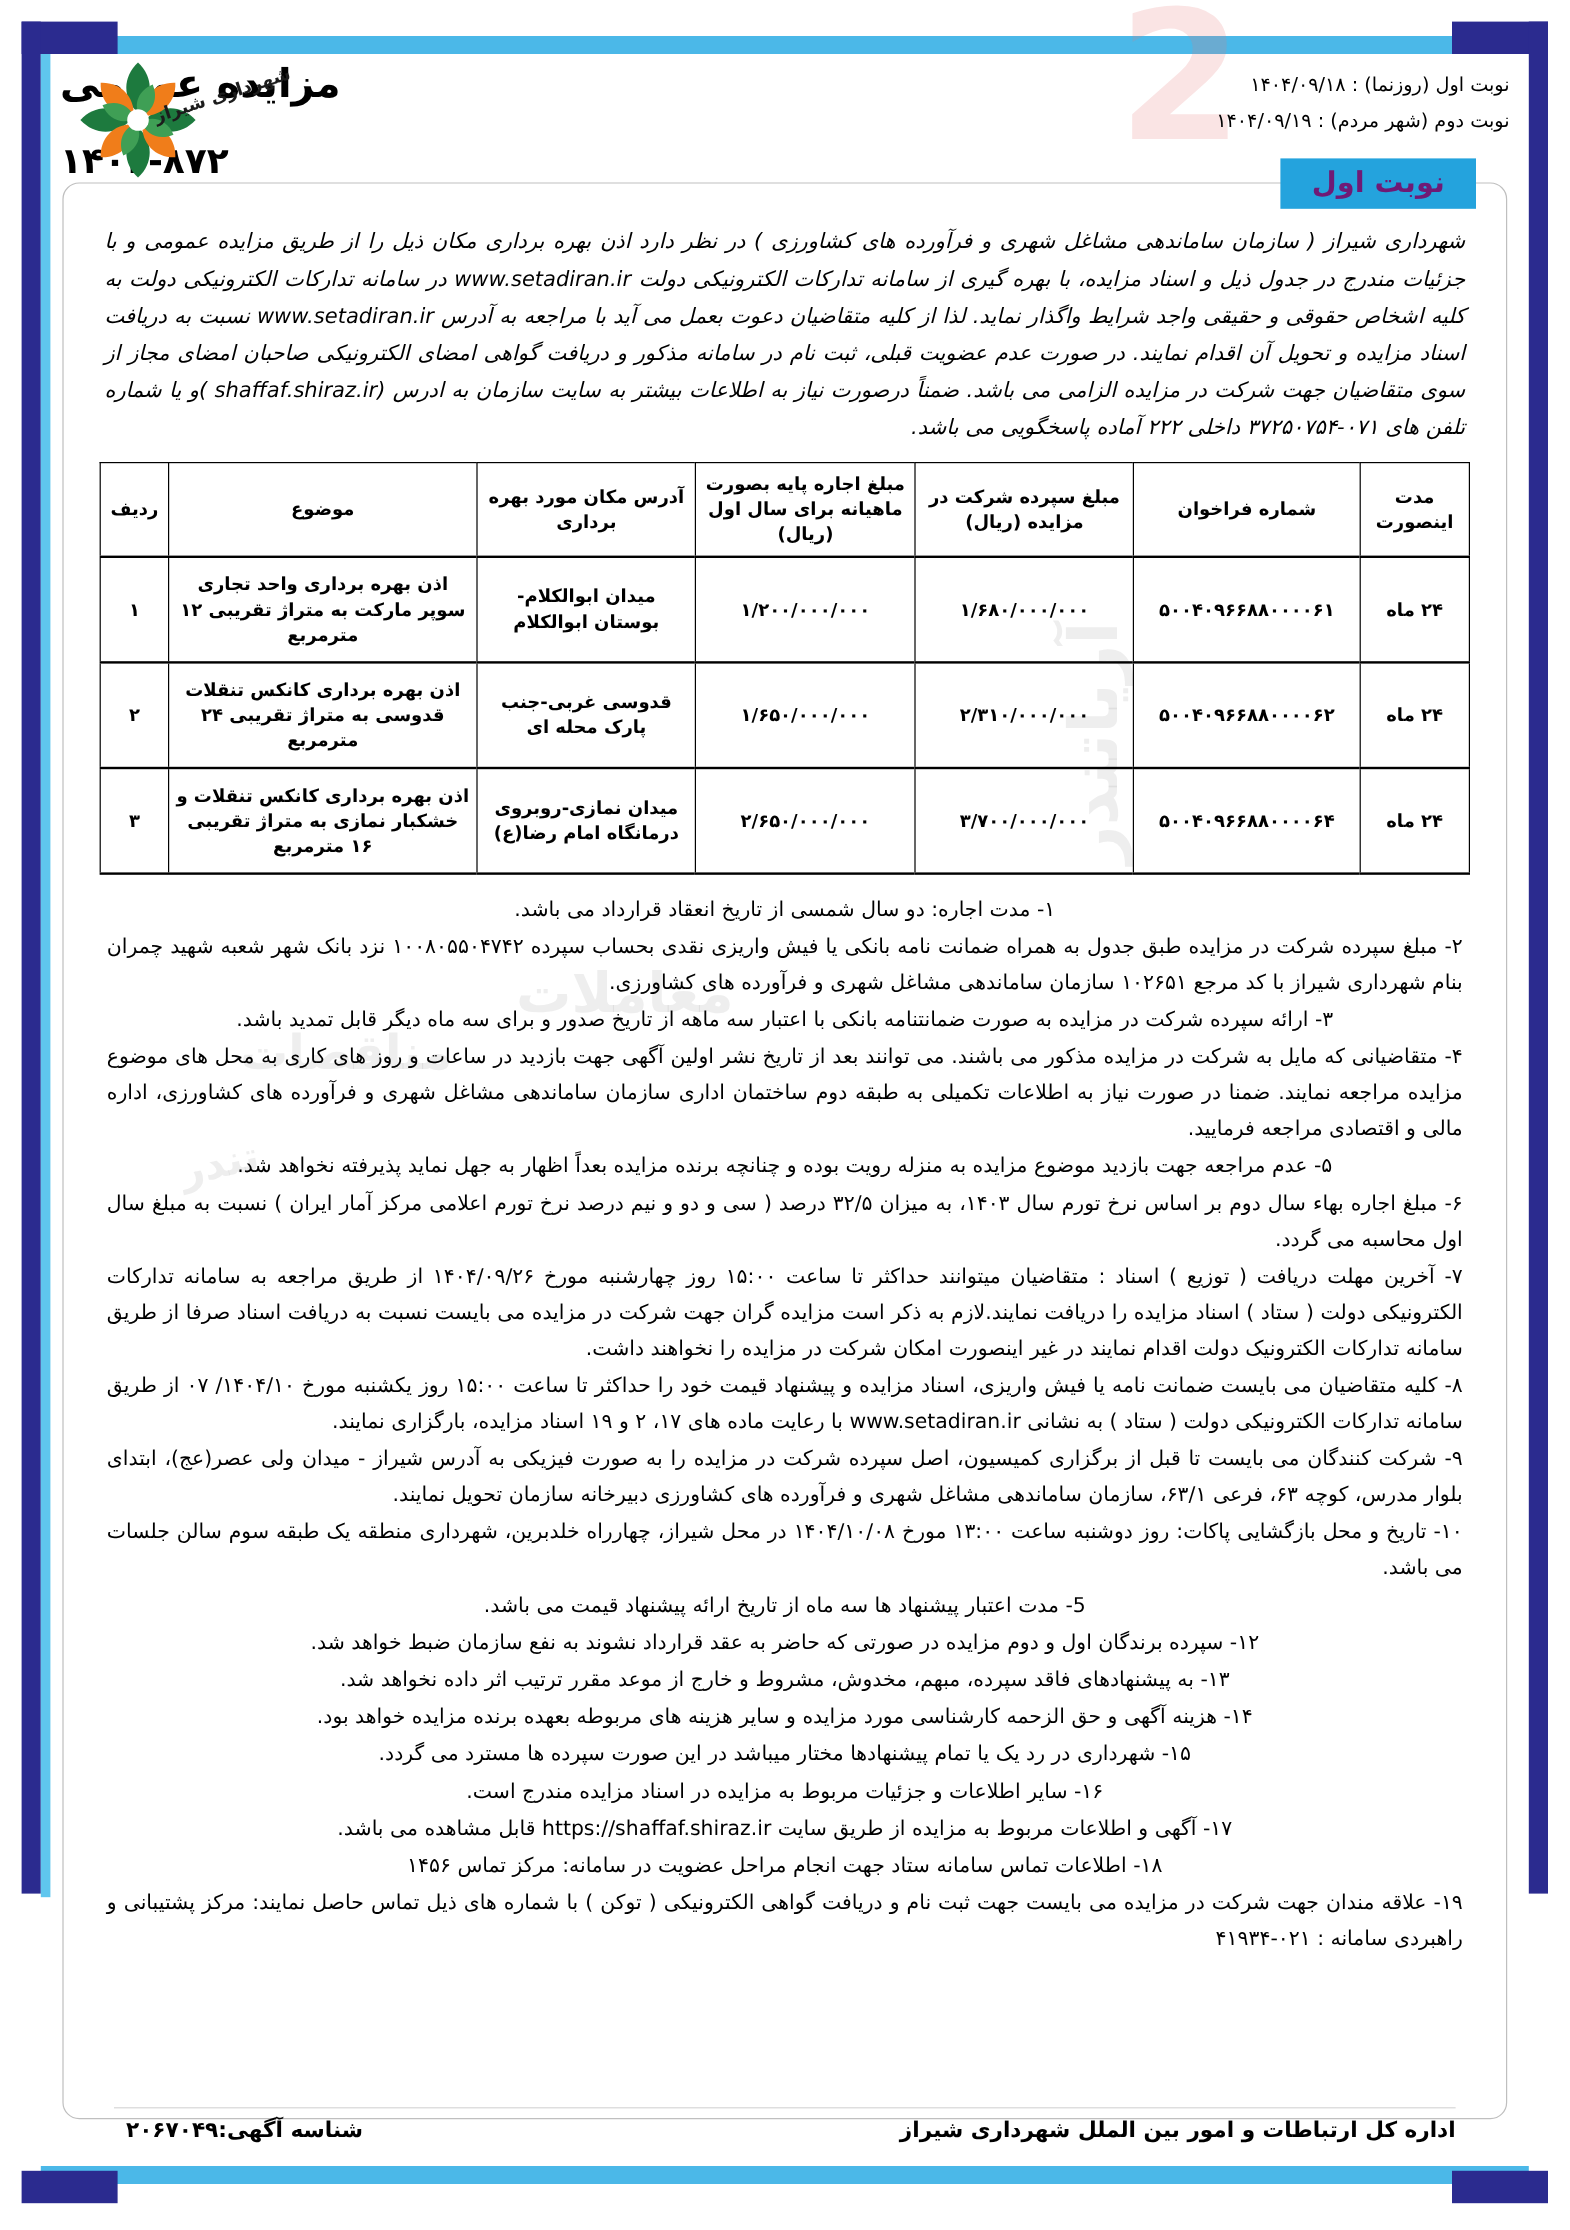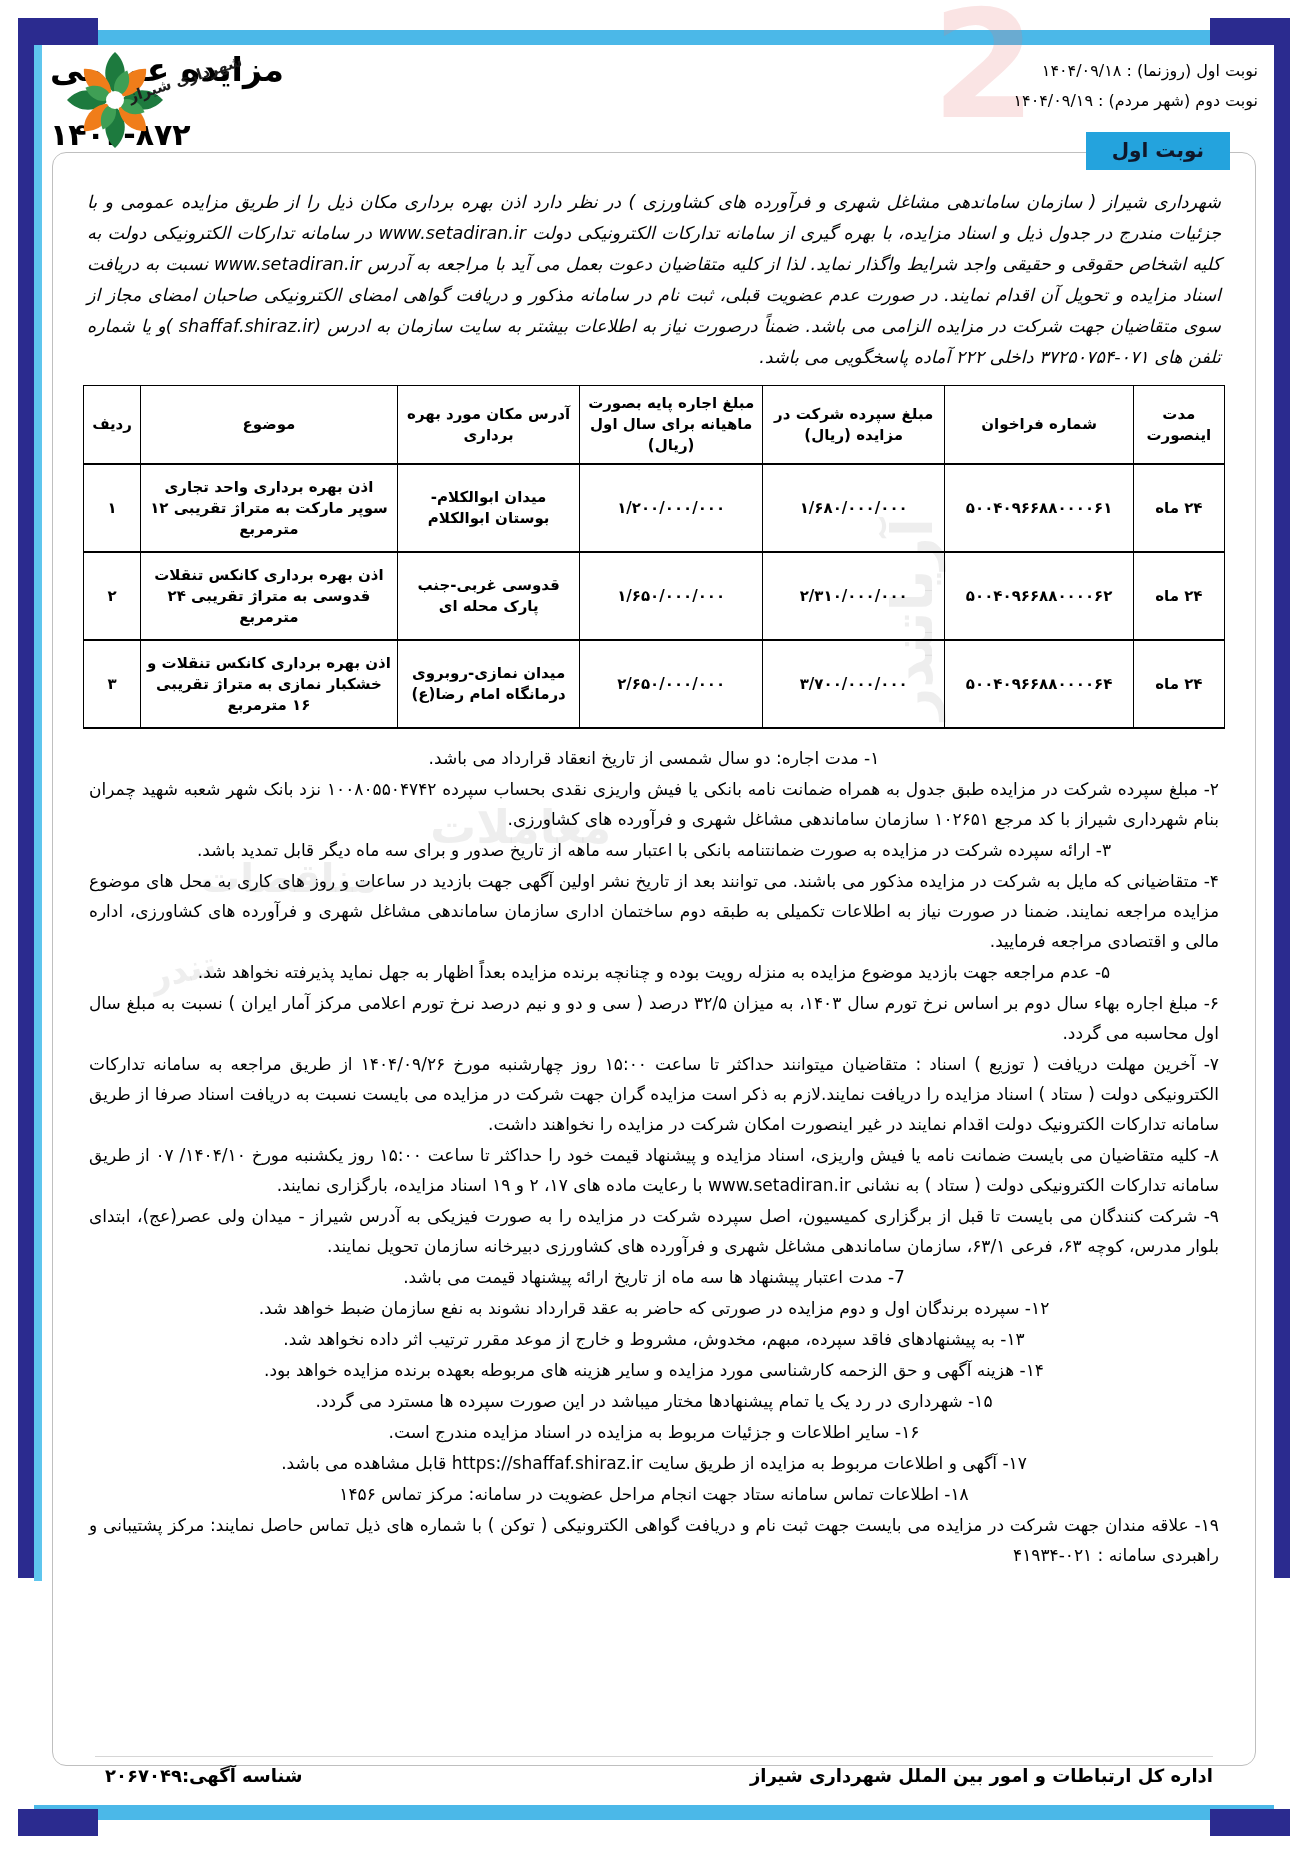--- a/index.html
+++ b/index.html
@@ -142,22 +142,22 @@
     transform: rotate(-18deg);
     white-space: nowrap;
   }
   .logo-mark { position: absolute; left: 0px; top: 4px; }
 
   
   .badge-noubat {
     position: absolute;
     right: 78px; top: 132px;
     background: #24a3dd;
-    color: #0f172a;
-    font-size: 20px;
+    color: #701a75;
+    font-size: 24px;
     font-weight: bold;
     padding: 6px 26px 8px 26px;
     z-index: 5;
   }
 
   
   .card {
     position: absolute;
     left: 52px; right: 52px; top: 152px;
     bottom: 92px;
@@ -360,21 +360,22 @@
   <div class="conditions">
     <div class="cond center-ish">۱- مدت اجاره: دو سال شمسی از تاریخ انعقاد قرارداد می باشد.</div>
     <div class="cond">۲- مبلغ سپرده شرکت در مزایده طبق جدول به همراه ضمانت نامه بانکی یا فیش واریزی نقدی بحساب سپرده ۱۰۰۸۰۵۵۰۴۷۴۲ نزد بانک شهر شعبه شهید چمران  بنام شهرداری شیراز با کد مرجع ۱۰۲۶۵۱ سازمان ساماندهی مشاغل شهری و فرآورده های کشاورزی.</div>
     <div class="cond center-ish">۳- ارائه سپرده شرکت در مزایده به صورت ضمانتنامه بانکی با اعتبار سه ماهه از تاریخ صدور و برای سه ماه دیگر قابل تمدید باشد.</div>
     <div class="cond">۴- متقاضیانی که مایل به شرکت در مزایده مذکور می باشند. می توانند بعد از تاریخ نشر اولین آگهی جهت بازدید در ساعات و روز های کاری به محل های موضوع مزایده مراجعه نمایند. ضمنا در صورت نیاز به اطلاعات تکمیلی به طبقه دوم ساختمان اداری سازمان ساماندهی مشاغل شهری و فرآورده های کشاورزی، اداره مالی و اقتصادی مراجعه فرمایید.</div>
     <div class="cond center-ish">۵- عدم مراجعه جهت بازدید موضوع مزایده به منزله رویت بوده و چنانچه برنده مزایده بعداً اظهار به جهل نماید پذیرفته نخواهد شد.</div>
     <div class="cond">۶- مبلغ اجاره بهاء سال دوم بر اساس نرخ تورم سال ۱۴۰۳، به میزان ۳۲/۵ درصد ( سی و دو و نیم درصد نرخ تورم اعلامی مرکز آمار ایران ) نسبت به مبلغ سال اول محاسبه می گردد.</div>
     <div class="cond">۷- آخرین مهلت دریافت ( توزیع ) اسناد : متقاضیان میتوانند حداکثر تا ساعت ۱۵:۰۰ روز چهارشنبه مورخ ۱۴۰۴/۰۹/۲۶ از طریق مراجعه به سامانه تدارکات الکترونیکی دولت ( ستاد ) اسناد مزایده را دریافت نمایند.لازم به ذکر است مزایده گران جهت شرکت در مزایده می بایست نسبت به دریافت اسناد صرفا از طریق سامانه تدارکات الکترونیک دولت اقدام نمایند در غیر اینصورت امکان شرکت در مزایده را نخواهند داشت.</div>
     <div class="cond">۸- کلیه متقاضیان می بایست ضمانت نامه یا فیش واریزی، اسناد مزایده و پیشنهاد قیمت خود را حداکثر تا ساعت ۱۵:۰۰ روز یکشنبه مورخ ۱۴۰۴/۱۰/ ۰۷ از طریق سامانه تدارکات الکترونیکی دولت ( ستاد ) به نشانی www.setadiran.ir  با رعایت ماده های ۱۷، ۲ و ۱۹ اسناد مزایده، بارگزاری نمایند.</div>
     <div class="cond">۹- شرکت کنندگان می بایست تا قبل از برگزاری کمیسیون، اصل سپرده شرکت در مزایده را به صورت فیزیکی به آدرس شیراز - میدان ولی عصر(عج)، ابتدای بلوار مدرس، کوچه ۶۳، فرعی ۶۳/۱، سازمان ساماندهی مشاغل شهری و فرآورده های کشاورزی دبیرخانه سازمان تحویل نمایند.</div>
-    <div class="cond center-ish">7- مدت اعتبار پیشنهاد ها سه ماه از تاریخ ارائه پیشنهاد قیمت می باشد.</div>
+    <div class="cond">۱۰- تاریخ و محل بازگشایی پاکات: روز دوشنبه  ساعت  ۱۳:۰۰  مورخ ۱۴۰۴/۱۰/۰۸ در محل شیراز، چهارراه خلدبرین، شهرداری منطقه یک طبقه سوم سالن جلسات می باشد.</div>
+    <div class="cond center-ish">5- مدت اعتبار پیشنهاد ها سه ماه از تاریخ ارائه پیشنهاد قیمت می باشد.</div>
     <div class="cond center-ish">۱۲- سپرده برندگان اول و دوم مزایده در صورتی که حاضر به عقد قرارداد نشوند به نفع سازمان ضبط خواهد شد.</div>
     <div class="cond center-ish">۱۳- به پیشنهادهای فاقد سپرده، مبهم، مخدوش، مشروط و خارج از موعد مقرر ترتیب اثر داده نخواهد شد.</div>
     <div class="cond center-ish">۱۴- هزینه آگهی و حق الزحمه کارشناسی مورد مزایده و سایر هزینه های مربوطه بعهده برنده مزایده خواهد بود.</div>
     <div class="cond center-ish">۱۵- شهرداری در رد یک یا تمام پیشنهادها مختار میباشد در این صورت سپرده ها مسترد می گردد.</div>
     <div class="cond center-ish">۱۶- سایر اطلاعات و جزئیات مربوط به مزایده در اسناد مزایده مندرج است.</div>
     <div class="cond center-ish">۱۷- آگهی و اطلاعات مربوط به مزایده از طریق سایت https://shaffaf.shiraz.ir قابل مشاهده می باشد.</div>
     <div class="cond center-ish">۱۸- اطلاعات تماس سامانه ستاد جهت انجام مراحل عضویت در سامانه: مرکز تماس ۱۴۵۶</div>
     <div class="cond">۱۹- علاقه مندان جهت شرکت در مزایده می بایست جهت ثبت نام و دریافت گواهی الکترونیکی ( توکن ) با شماره های ذیل تماس حاصل نمایند: مرکز پشتیبانی و راهبردی سامانه : ۰۲۱-۴۱۹۳۴</div>
   </div>
 </div>

